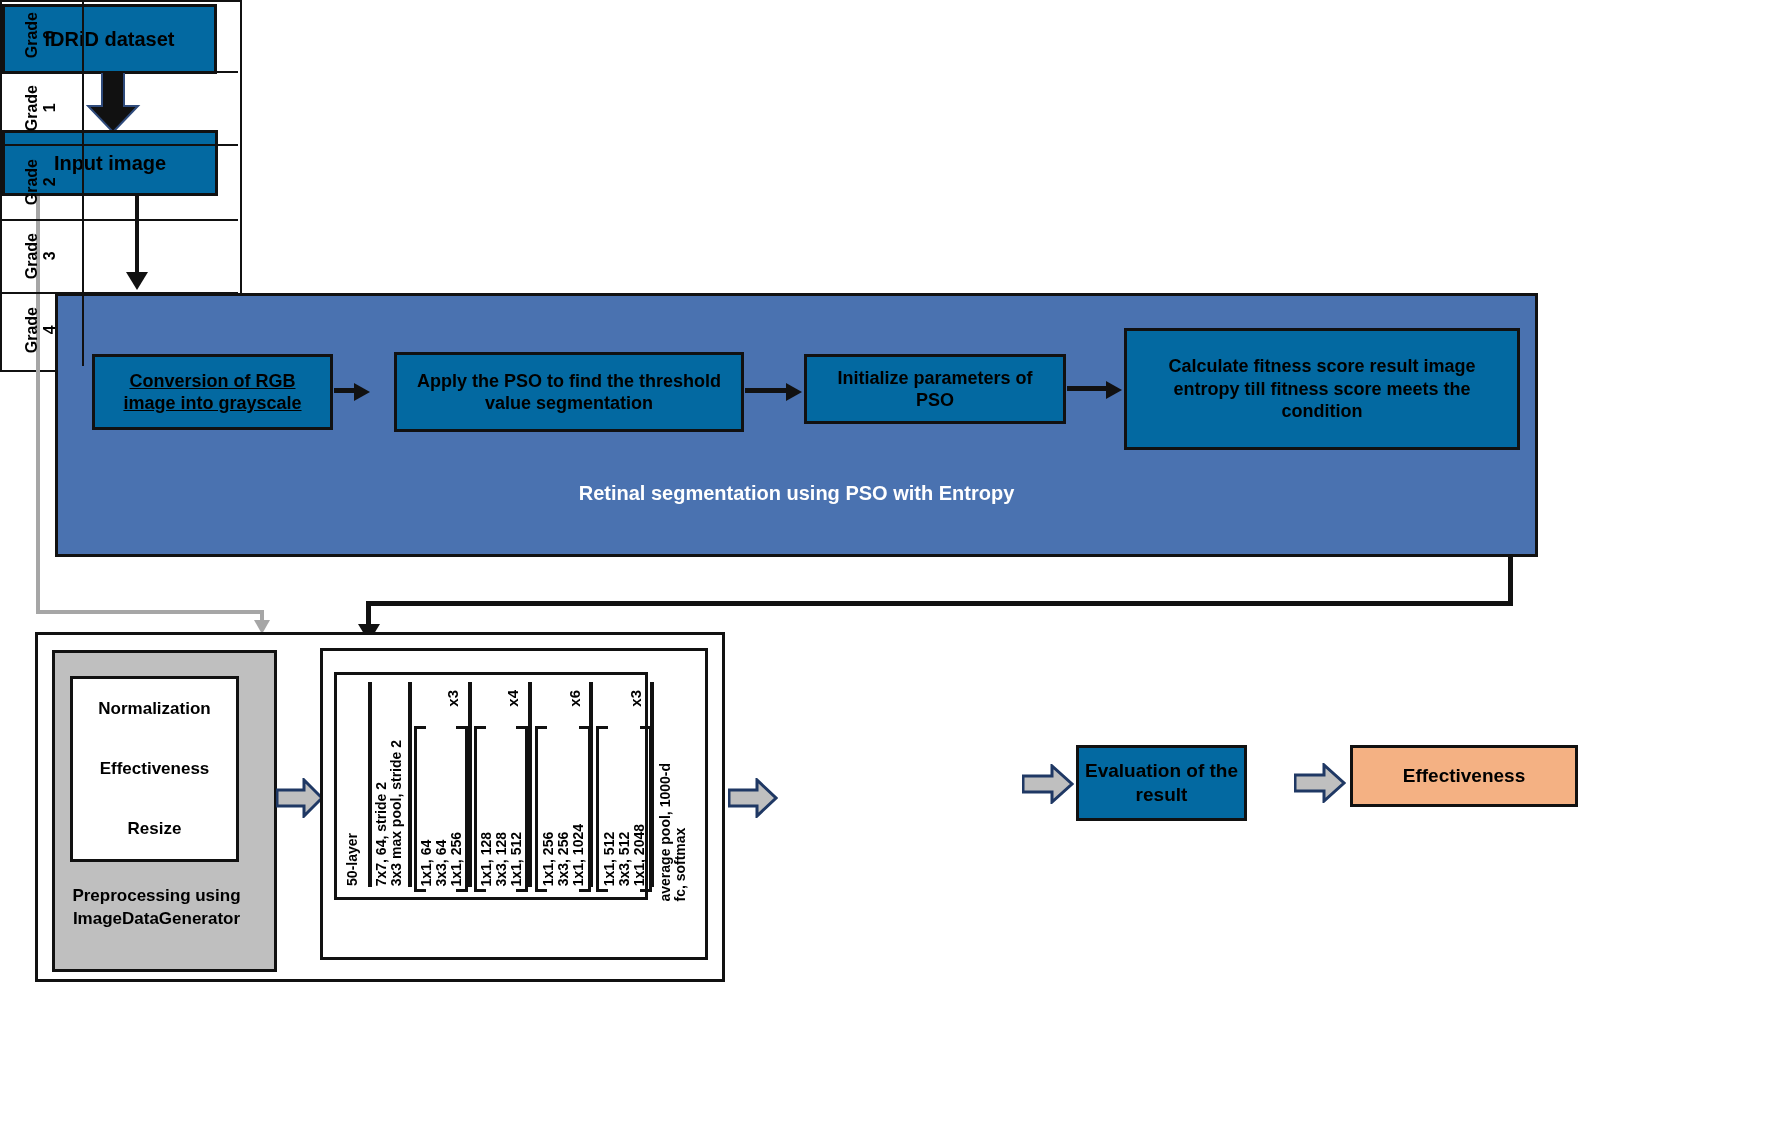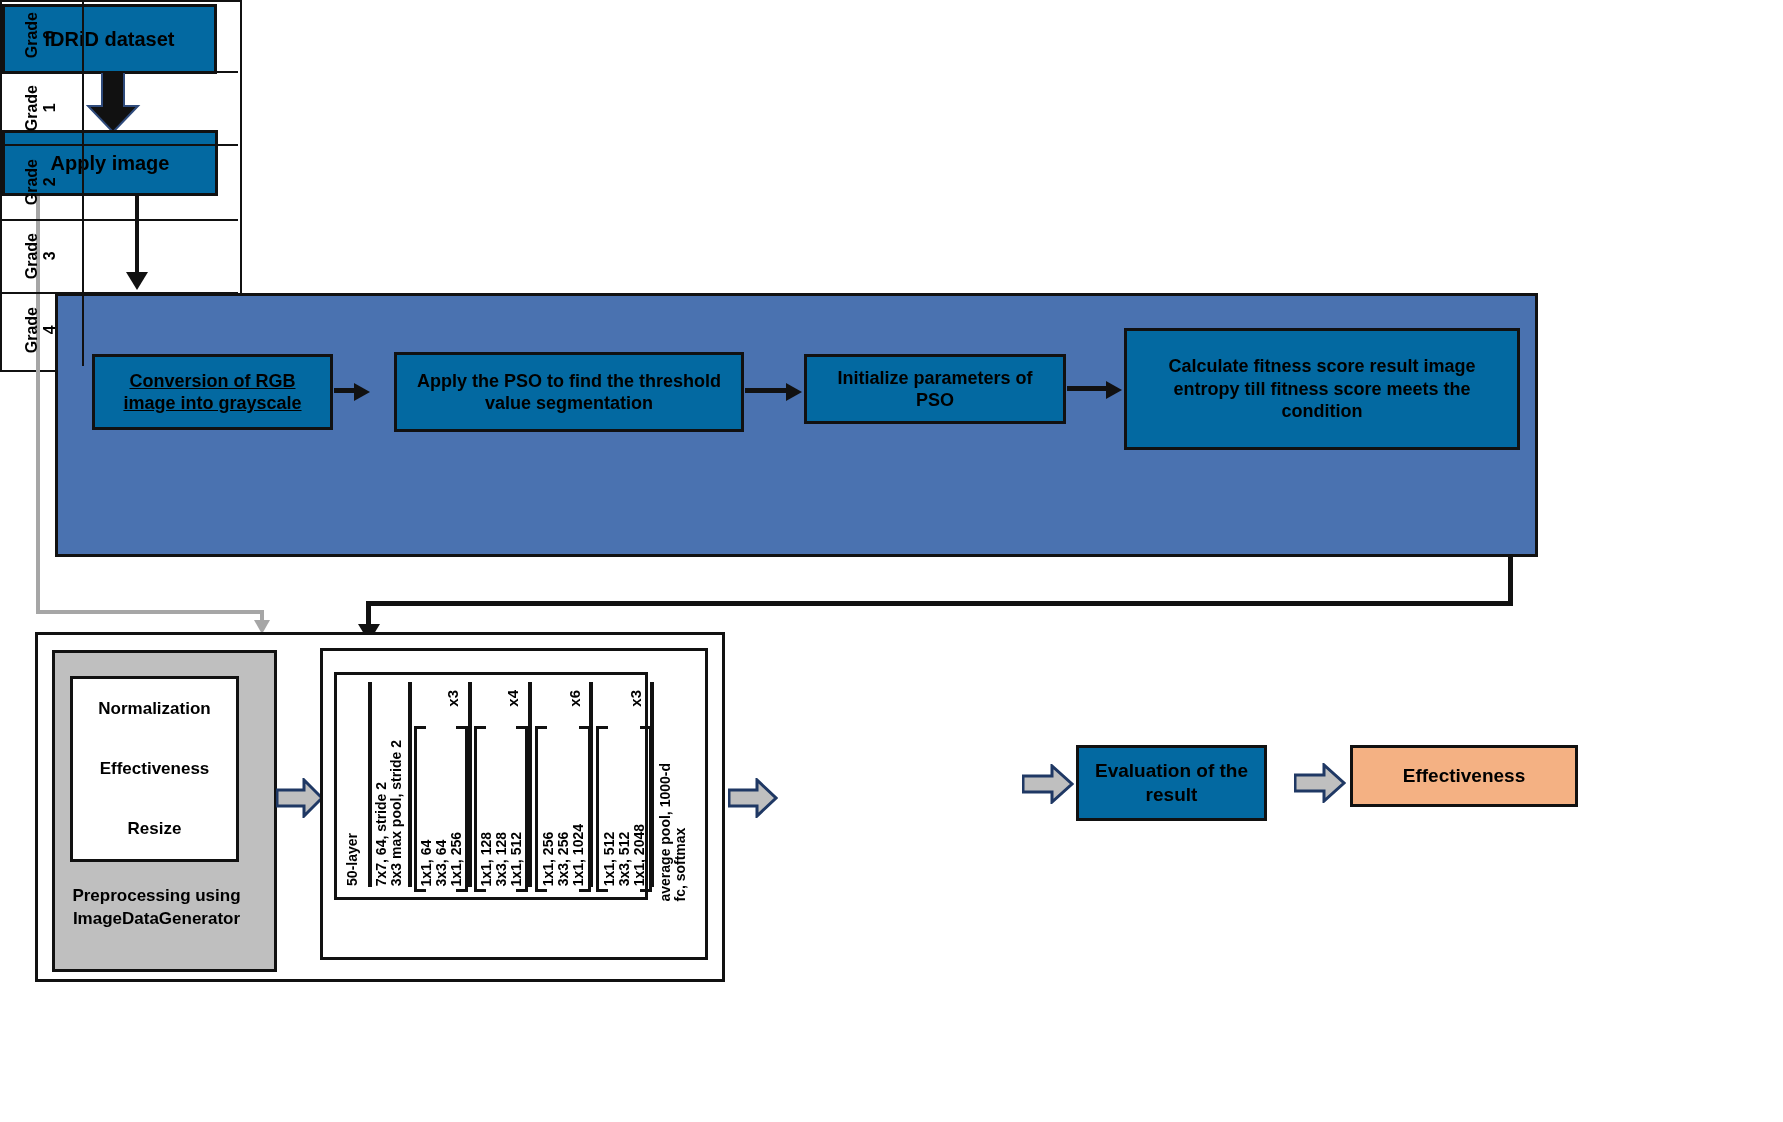--- a/index.html
+++ b/index.html
@@ -54,21 +54,21 @@
           display:block;}
   .growrow{position:absolute;left:0;width:238px;border-bottom:2px solid #111;box-sizing:border-box;}
   .growrow:last-child{border-bottom:none;}
   .gl{position:absolute;left:0;top:0;width:84px;height:100%;border-right:2px solid #111;
       box-sizing:border-box;display:flex;align-items:center;justify-content:center;}
   .gl .gv{writing-mode:vertical-rl;transform:rotate(180deg);font-weight:bold;font-size:16px;
           text-align:center;line-height:1.1;}
   .gr{position:absolute;left:84px;top:0;right:0;height:100%;}
 
   
-  #evalbox{left:1076px;top:745px;width:191px;height:76px;font-size:19px;}
+  #evalbox{left:1076px;top:745px;width:171px;height:76px;font-size:19px;}
   #effbox{left:1350px;top:745px;width:228px;height:62px;font-size:19px;background:#f4b183;}
 
   
   .ln{position:absolute;background:#111;}
   .lng{position:absolute;background:#a6a6a6;}
   .arrowdown{position:absolute;width:0;height:0;border-left:11px solid transparent;
              border-right:11px solid transparent;border-top:18px solid #111;}
   .arrowdown-g{position:absolute;width:0;height:0;border-left:8px solid transparent;
              border-right:8px solid transparent;border-top:14px solid #a6a6a6;}
   .arrowright{position:absolute;width:0;height:0;border-top:9px solid transparent;
@@ -85,21 +85,21 @@
 
   <div class="box" id="idrid">
     <span>IDRiD dataset</span>
   </div>
 
   <svg class="fatarrow" style="left:86px;top:72px;width:56px;height:62px;">
     <polygon points="16,0 38,0 38,34 52,34 27,60 2,34 16,34" fill="#111" stroke="#2f4b7c" stroke-width="2"></polygon>
   </svg>
 
   <div class="box" id="inputimg">
-    <span>Apply image</span>
+    <span>Input image</span>
   </div>
 
   <div class="ln" style="left:135px;top:196px;width:4px;height:76px;"></div>
   <div class="arrowdown" style="left:126px;top:272px;"></div>
 
   <div class="lng" style="left:36px;top:196px;width:4px;height:418px;"></div>
   <div class="lng" style="left:36px;top:610px;width:228px;height:4px;"></div>
   <div class="lng" style="left:260px;top:610px;width:4px;height:14px;"></div>
   <div class="arrowdown-g" style="left:254px;top:620px;"></div>
 
@@ -133,20 +133,21 @@
   <div class="arrowright" style="left:1106px;top:381px;"></div>
 
   <div class="box" id="pso4">
     <span>
       <span>Calculate fitness score result image</span><br>
       <span>entropy till fitness score meets the</span><br>
       <span>condition</span>
     </span>
   </div>
 
+  <div id="bluelabel">Retinal segmentation using PSO with Entropy</div>
 
   <div class="ln" style="left:1508px;top:557px;width:5px;height:48px;"></div>
   <div class="ln" style="left:366px;top:601px;width:1147px;height:5px;"></div>
   <div class="ln" style="left:366px;top:601px;width:5px;height:28px;"></div>
   <div class="arrowdown" style="left:358px;top:624px;"></div>
 
   <div class="box noborder" id="preOuter" style="border:3px solid #111;"></div>
   <div class="box noborder" id="preGray" style="border:3px solid #111;"></div>
   <div class="box" id="preWhite">
     <span>Normalization</span>

